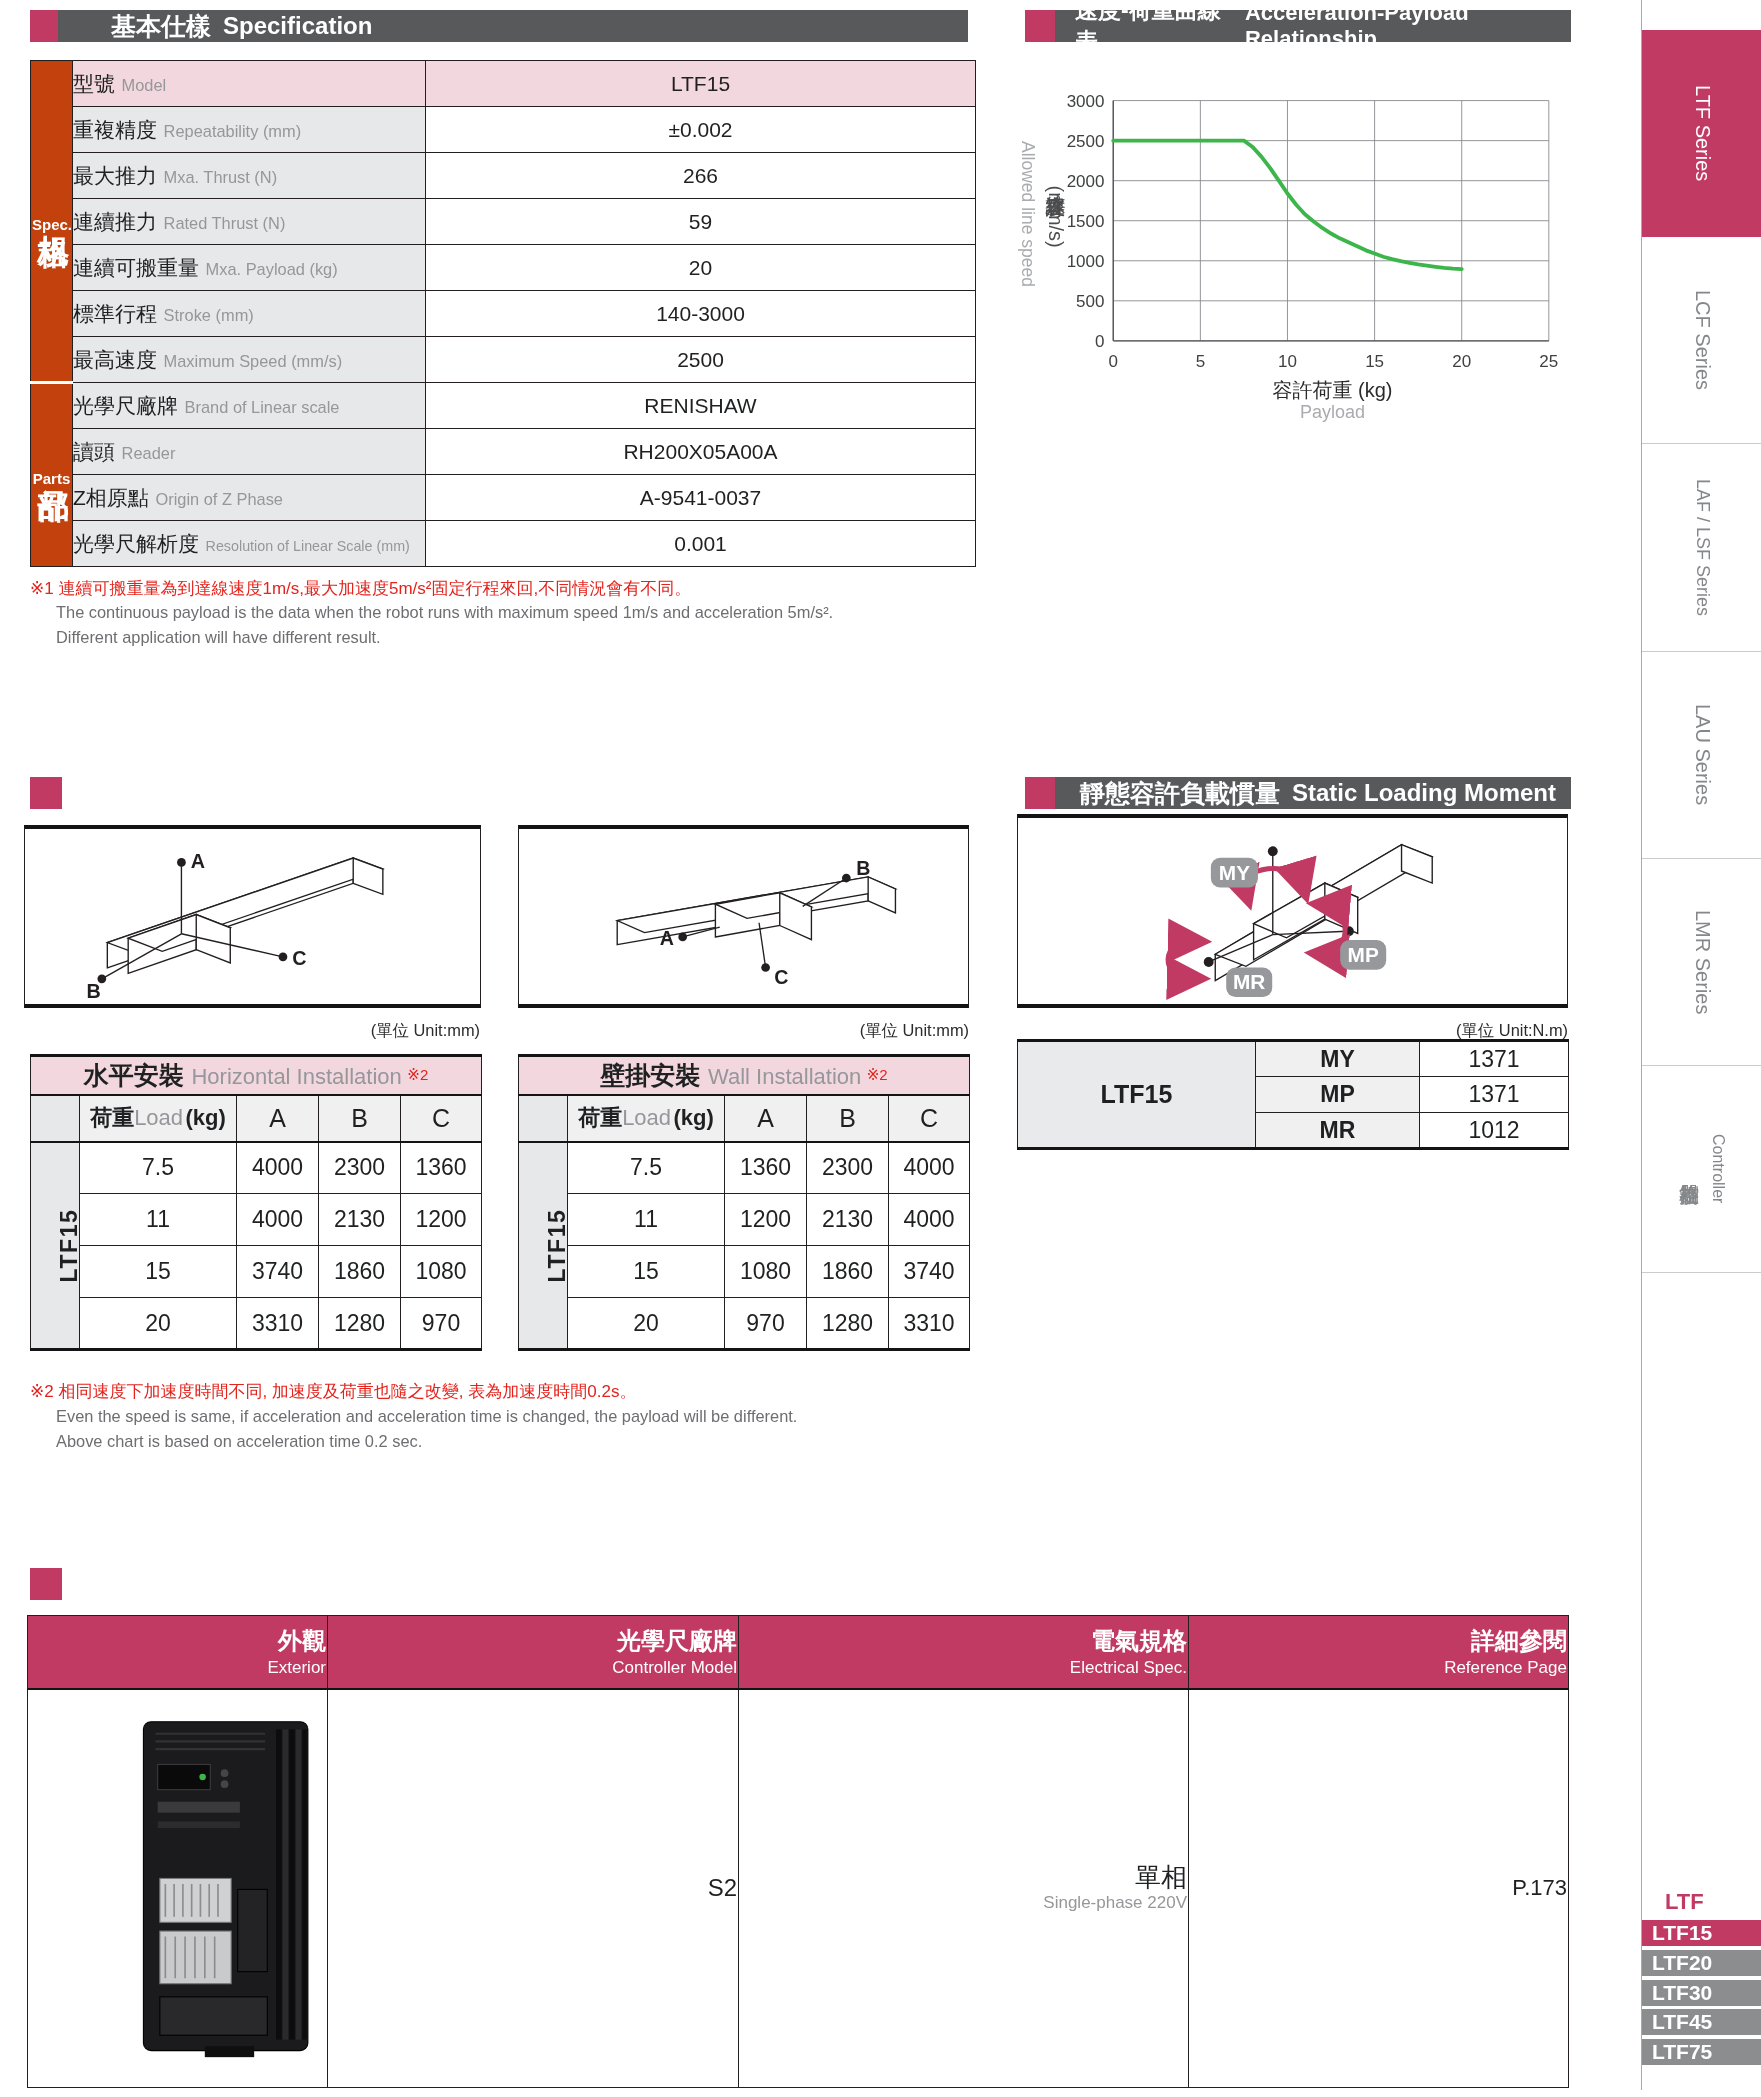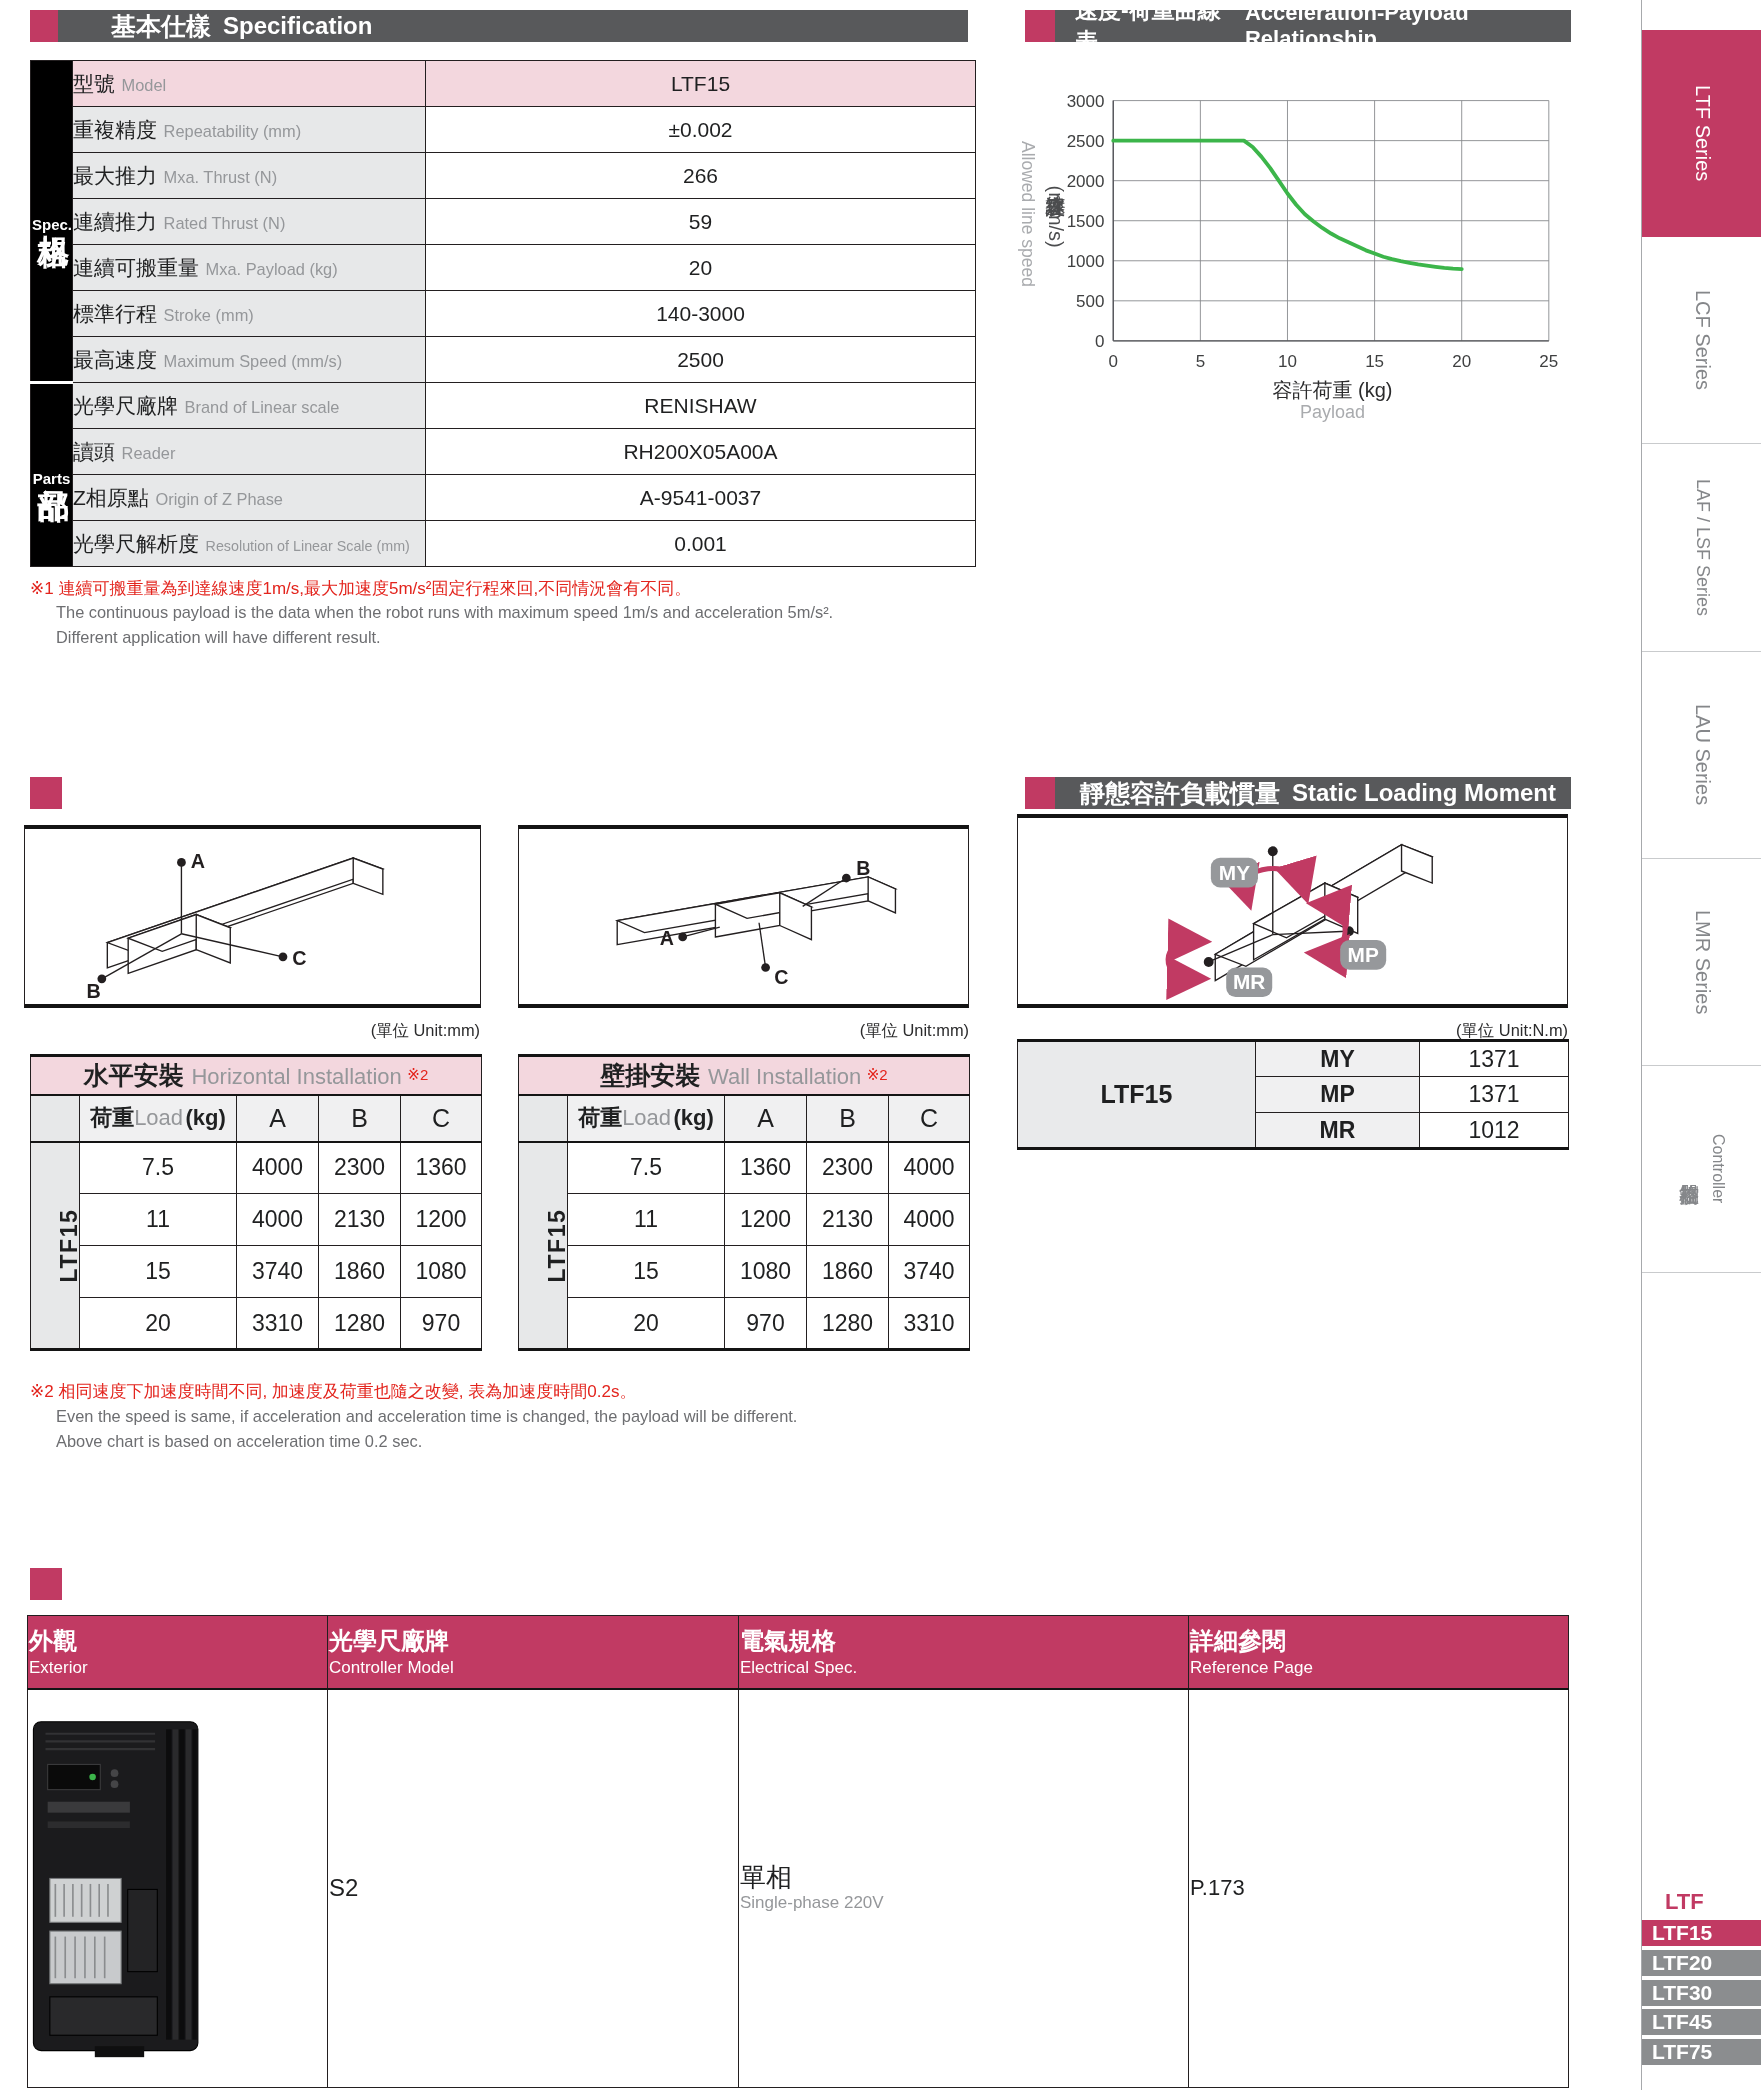--- a/index.html
+++ b/index.html
@@ -8,21 +8,21 @@
   .abs{position:absolute;}
   
   .sq{position:absolute;width:32px;height:32px;background:#c13a63;}
   .bar{position:absolute;height:32px;background:#58595b;color:#fff;display:flex;align-items:center;gap:12px;padding-left:53px;box-sizing:border-box;}
   .bar .zh{font-size:25px;font-weight:bold;}
   .bar .en{font-size:24px;font-weight:bold;}
   
   table{border-collapse:collapse;}
   .spec{position:absolute;left:30px;top:60px;width:945px;table-layout:fixed;border:1.6px solid #231f20;}
   .spec td{border:1.1px solid #231f20;height:46px;box-sizing:border-box;}
-  .grp{background:#000000;text-align:center;vertical-align:middle;}
+  .grp{background:#c2410c;text-align:center;vertical-align:middle;}
   .grp-gap{border-bottom:3.8px solid #ffffff !important;}
   .grp .gzh{writing-mode:vertical-rl;text-orientation:upright;font-size:32px;font-weight:bold;color:#fff;letter-spacing:2.2px;margin:0 auto;}
   .grp .gen{font-size:15px;color:#fff;font-weight:bold;text-align:center;margin-top:3.3px;}
   .lab{padding-left:0;background:#e7e8e9;}
   .lab .zh{font-size:21px;color:#1f2021;}
   .lab .en{font-size:16.4px;color:#95979a;margin-left:6.6px;}
   .lab .en.small{font-size:14.3px;}
   .val{text-align:center;font-size:21px;background:#fff;}
   .pinkbg{background:#f3d7de !important;}
   
@@ -50,21 +50,21 @@
   .mt-model span{display:inline-block;transform:rotate(-90deg);font-size:23px;font-weight:bold;letter-spacing:1.6px;white-space:nowrap;}
   .mt-body td{height:52px;font-size:23px;}
   
   .st{position:absolute;table-layout:fixed;border:1.1px solid #231f20;border-top:3.8px solid #141414;border-bottom:3.8px solid #141414;}
   .st td{border:1.1px solid #231f20;text-align:center;height:36px;box-sizing:border-box;}
   .st-model{background:#e9eaeb;font-size:25px;font-weight:bold;}
   .st-axis{background:#f0f0f1;font-size:23px;font-weight:bold;}
   .st-val{background:#fff;font-size:23px;}
   
   .ct{position:absolute;table-layout:fixed;border:1.6px solid #231f20;}
-  .ct td{border:1.1px solid #231f20;text-align:left;vertical-align:middle;box-sizing:border-box;margin-left:16px;}
+  .ct td{border:1.1px solid #231f20;text-align:right;vertical-align:middle;box-sizing:border-box;margin-left:16px;}
   .ct-head td{background:#c13a63;color:#fff;height:73px;border-bottom:2.7px solid #141414;}
   .ct-head .zh{font-size:24px;font-weight:bold;line-height:33px;}
   .ct-head .en{font-size:17px;line-height:22px;}
   .ct-body td{height:399px;background:#fff;}
   .ct-model{font-size:24px;}
   .ct-el-zh{font-size:26px;line-height:30px;}
   .ct-el-en{font-size:17px;color:#95979a;line-height:22px;}
   .ct-ref{font-size:22px;}
   
   .side-line{position:absolute;left:1641px;top:0;width:1.1px;height:2090px;background:#a7a9ac;}

